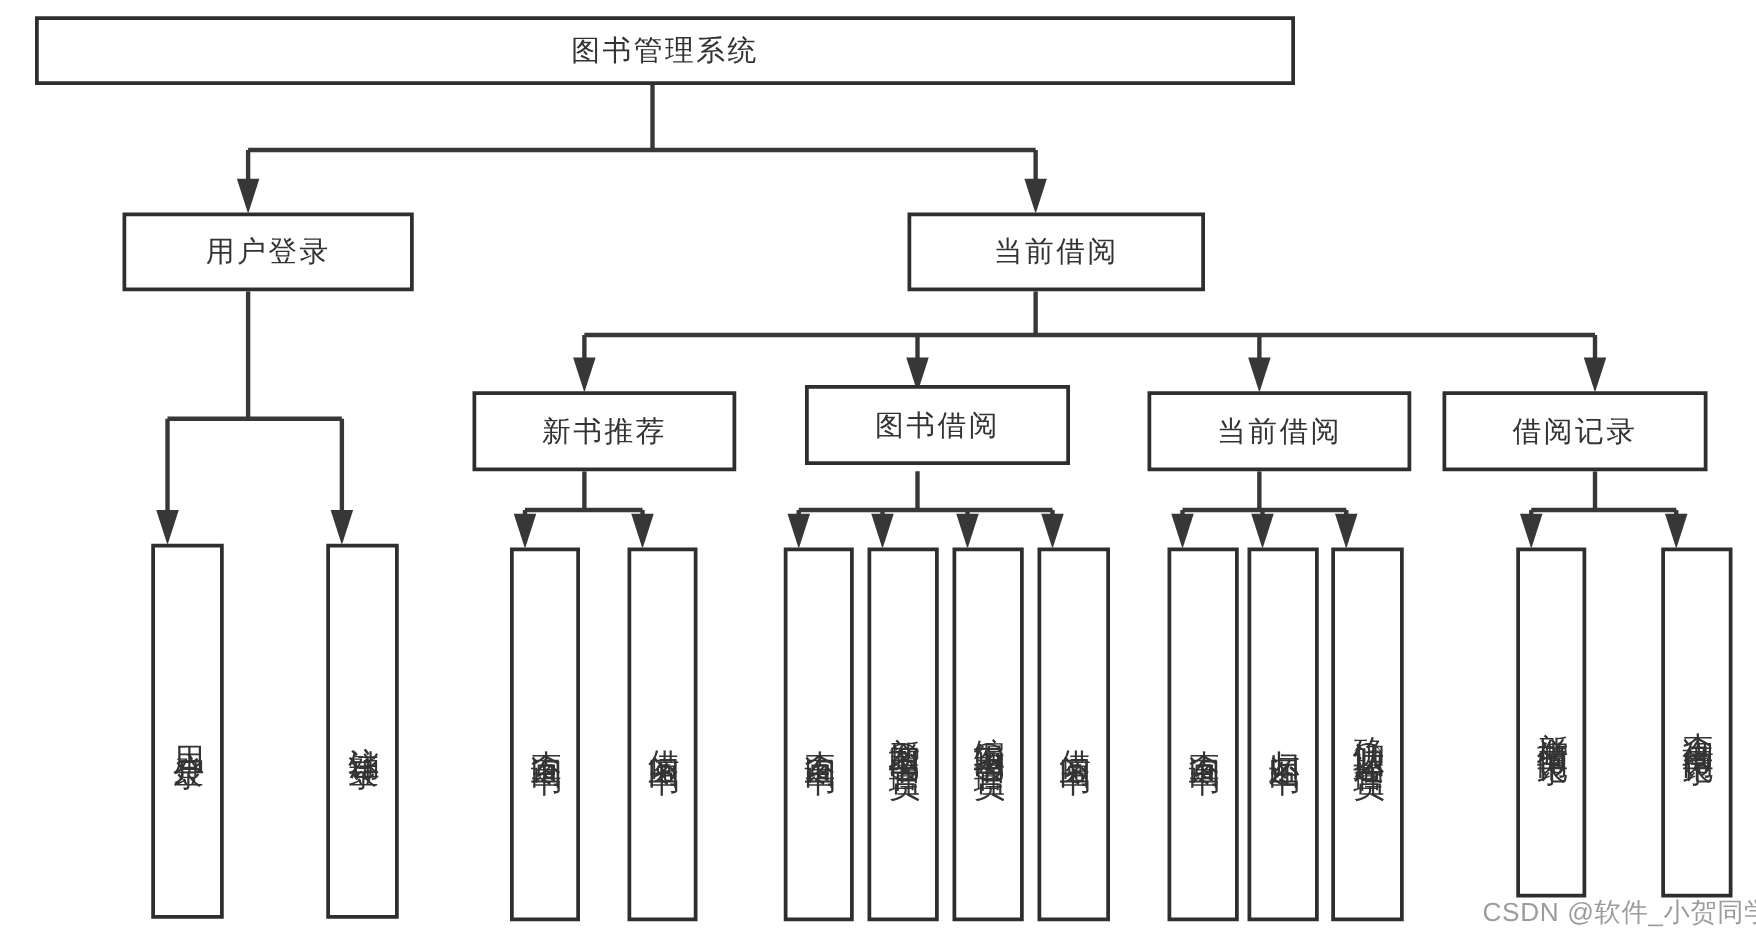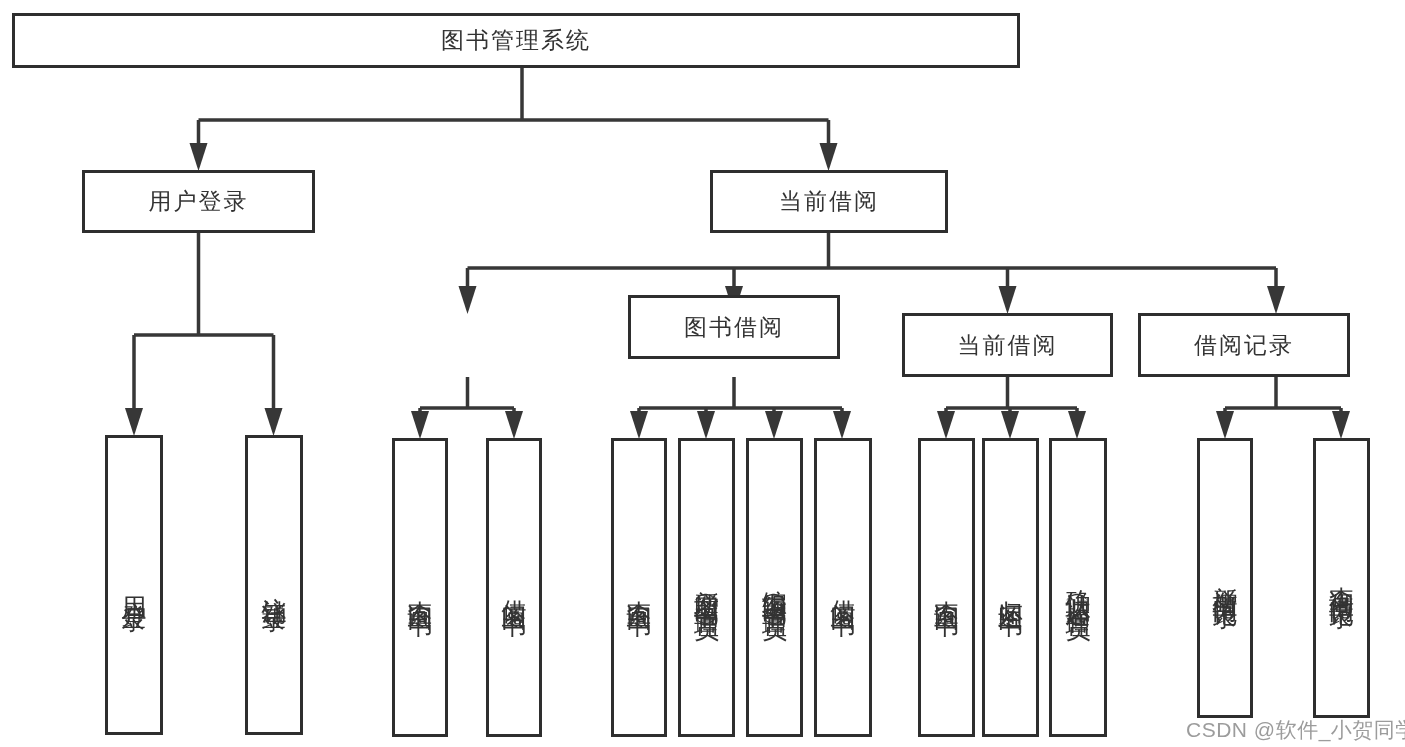--- a/index.html
+++ b/index.html
@@ -27,20 +27,21 @@
   }
   .box {
     position: absolute;
     box-sizing: border-box;
     border: 3px solid #2e2e2e;
     background: #ffffff;
     display: flex;
     align-items: center;
     justify-content: center;
     color: #333333;
+    margin-left: 16px;
   }
   .box-h span {
     font-size: 23px;
     letter-spacing: 2px;
     white-space: nowrap;
     line-height: 1;
   }
   .box-v span {
     writing-mode: vertical-rl;
     text-orientation: mixed;
@@ -111,21 +112,24 @@
     <span>图书管理系统</span>
   </div>
 
   <div class="box box-h" style="left:82px; top:170px; width:233px; height:63px;">
     <span>用户登录</span>
   </div>
   <div class="box box-h" style="left:710px; top:170px; width:238px; height:63px;">
     <span>当前借阅</span>
   </div>
 
-  <div class="box box-h" style="left:628px; top:295px; width:212px; height:64px;">
+  <div class="box box-h" style="left:362px; top:313px; width:211px; height:64px;">
+    <span>新书推荐</span>
+  </div>
+  <div class="box box-h" style="left:628px; top:308px; width:212px; height:64px;">
     <span>图书借阅</span>
   </div>
   <div class="box box-h" style="left:902px; top:313px; width:211px; height:64px;">
     <span>当前借阅</span>
   </div>
   <div class="box box-h" style="left:1138px; top:313px; width:212px; height:64px;">
     <span>借阅记录</span>
   </div>
 
   <div class="box box-v" style="left:105px; top:435px; width:58px; height:300px;">

